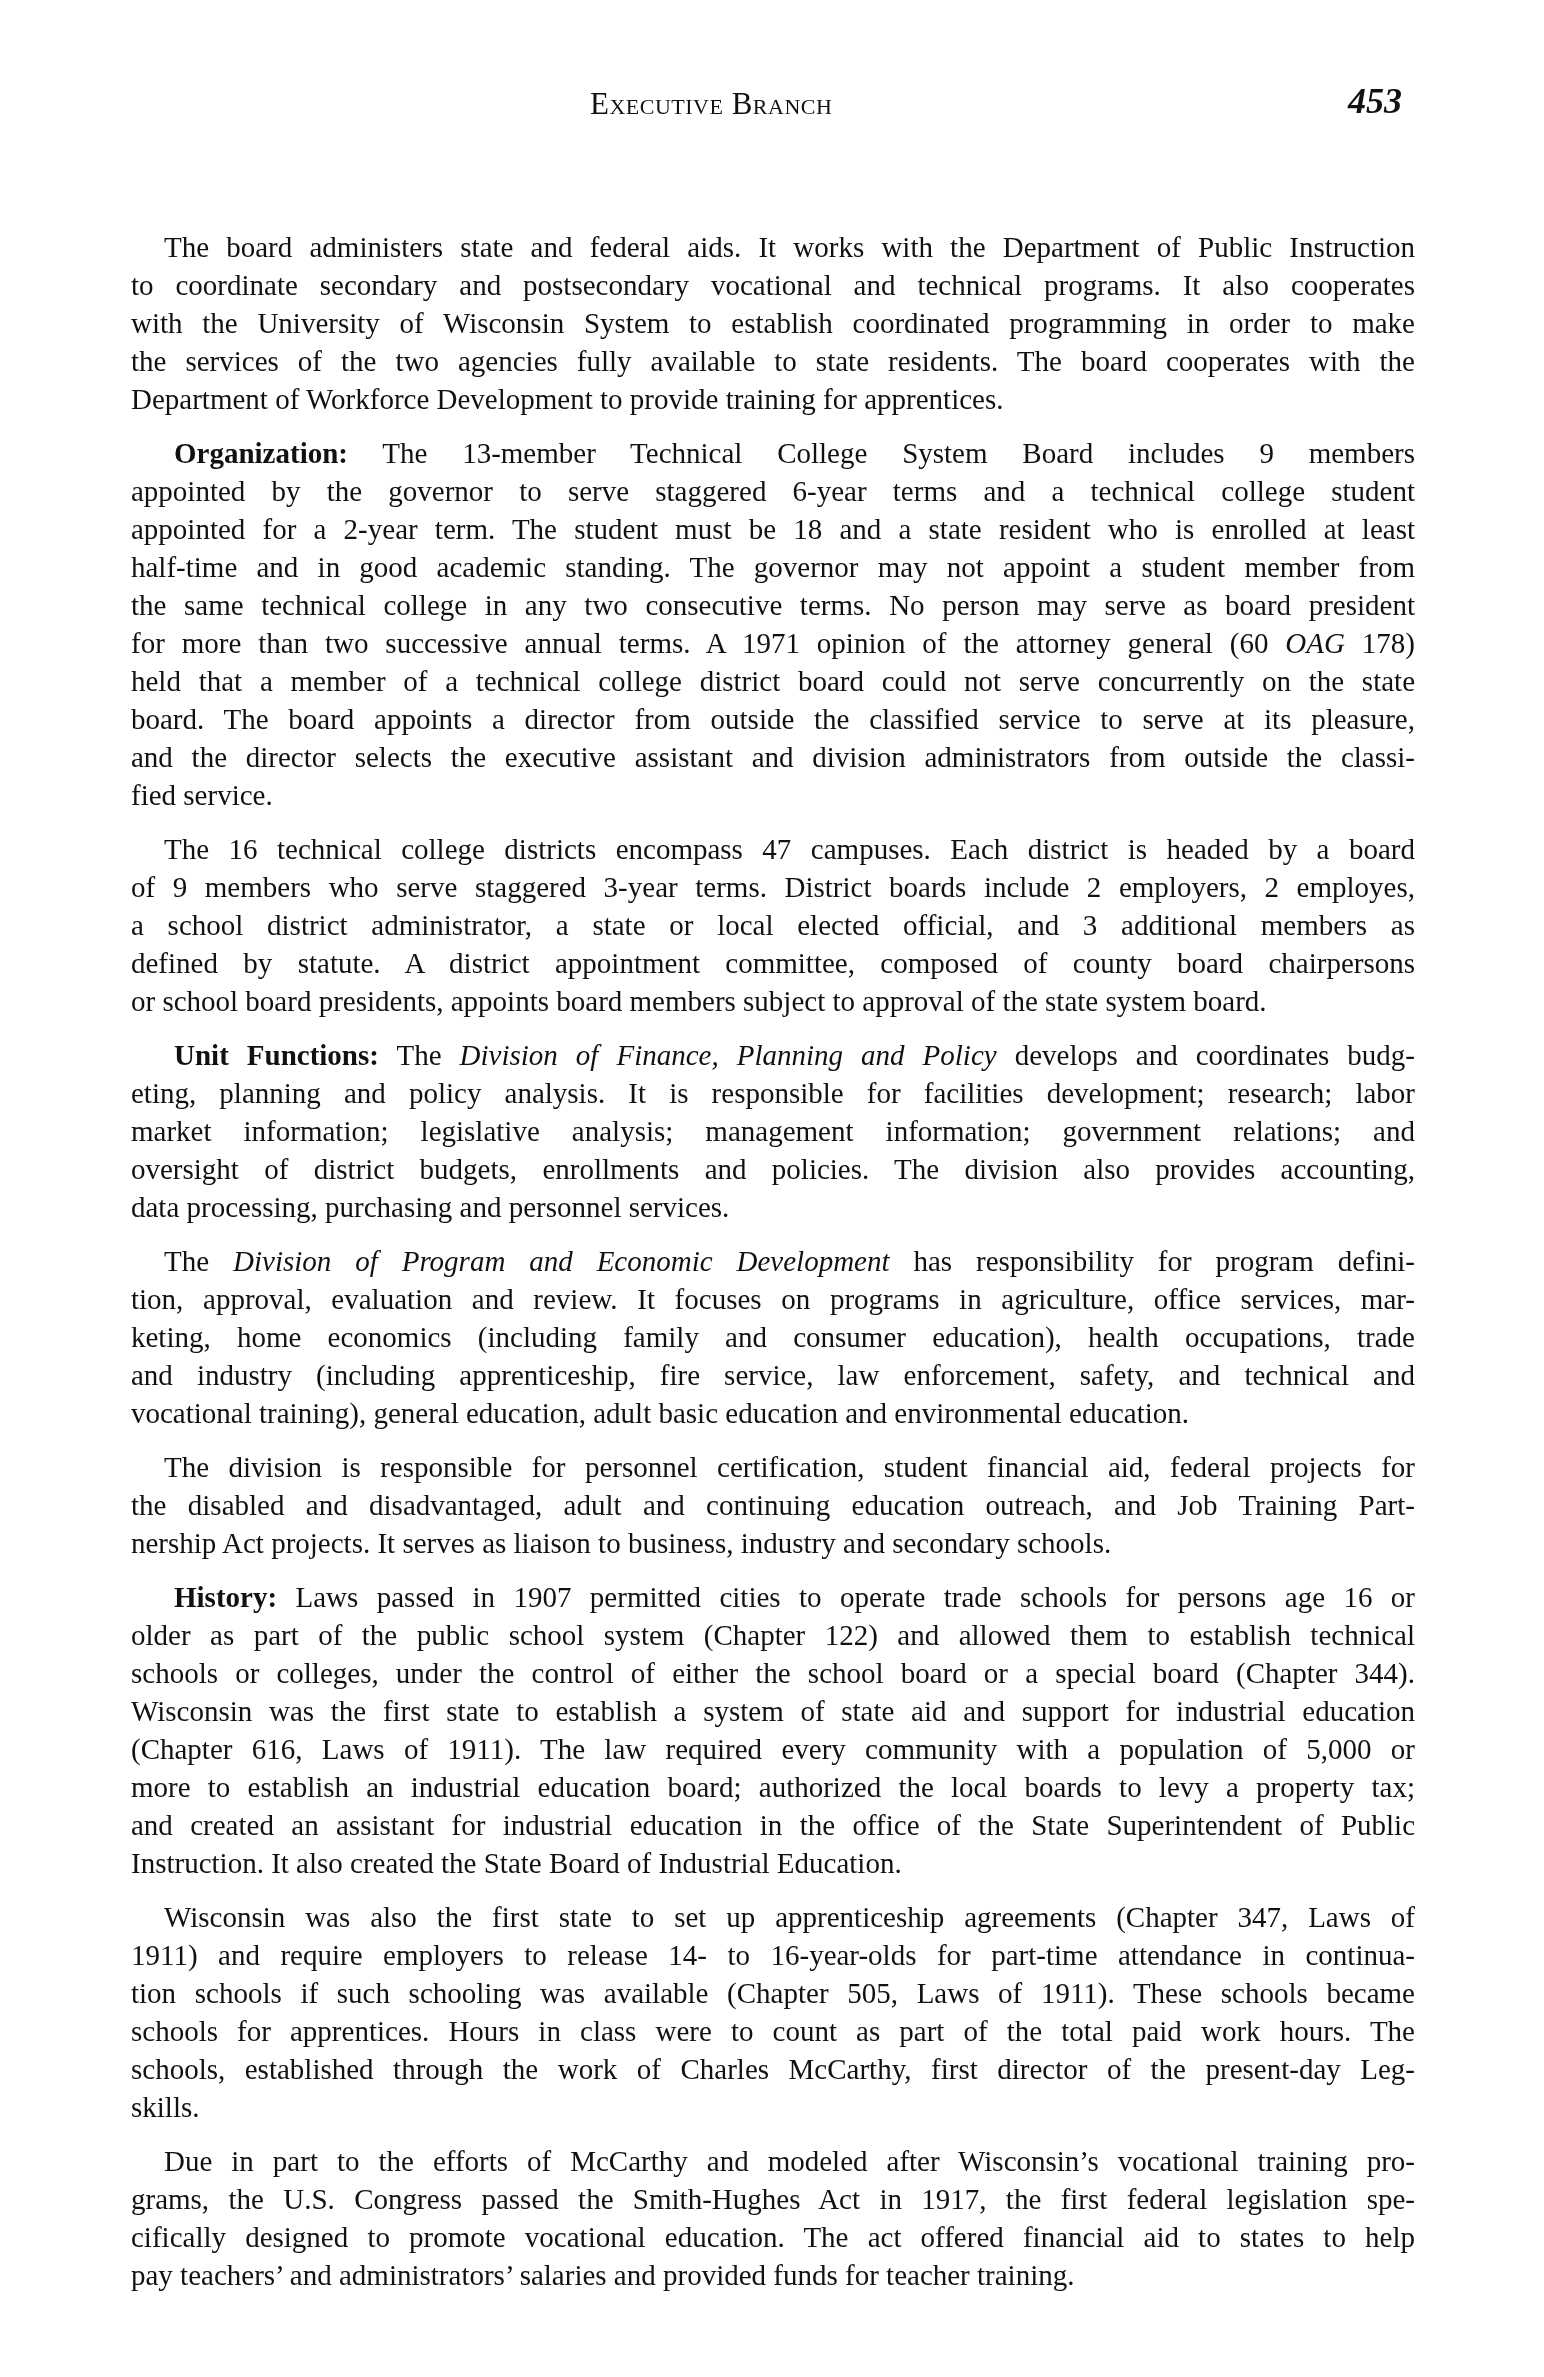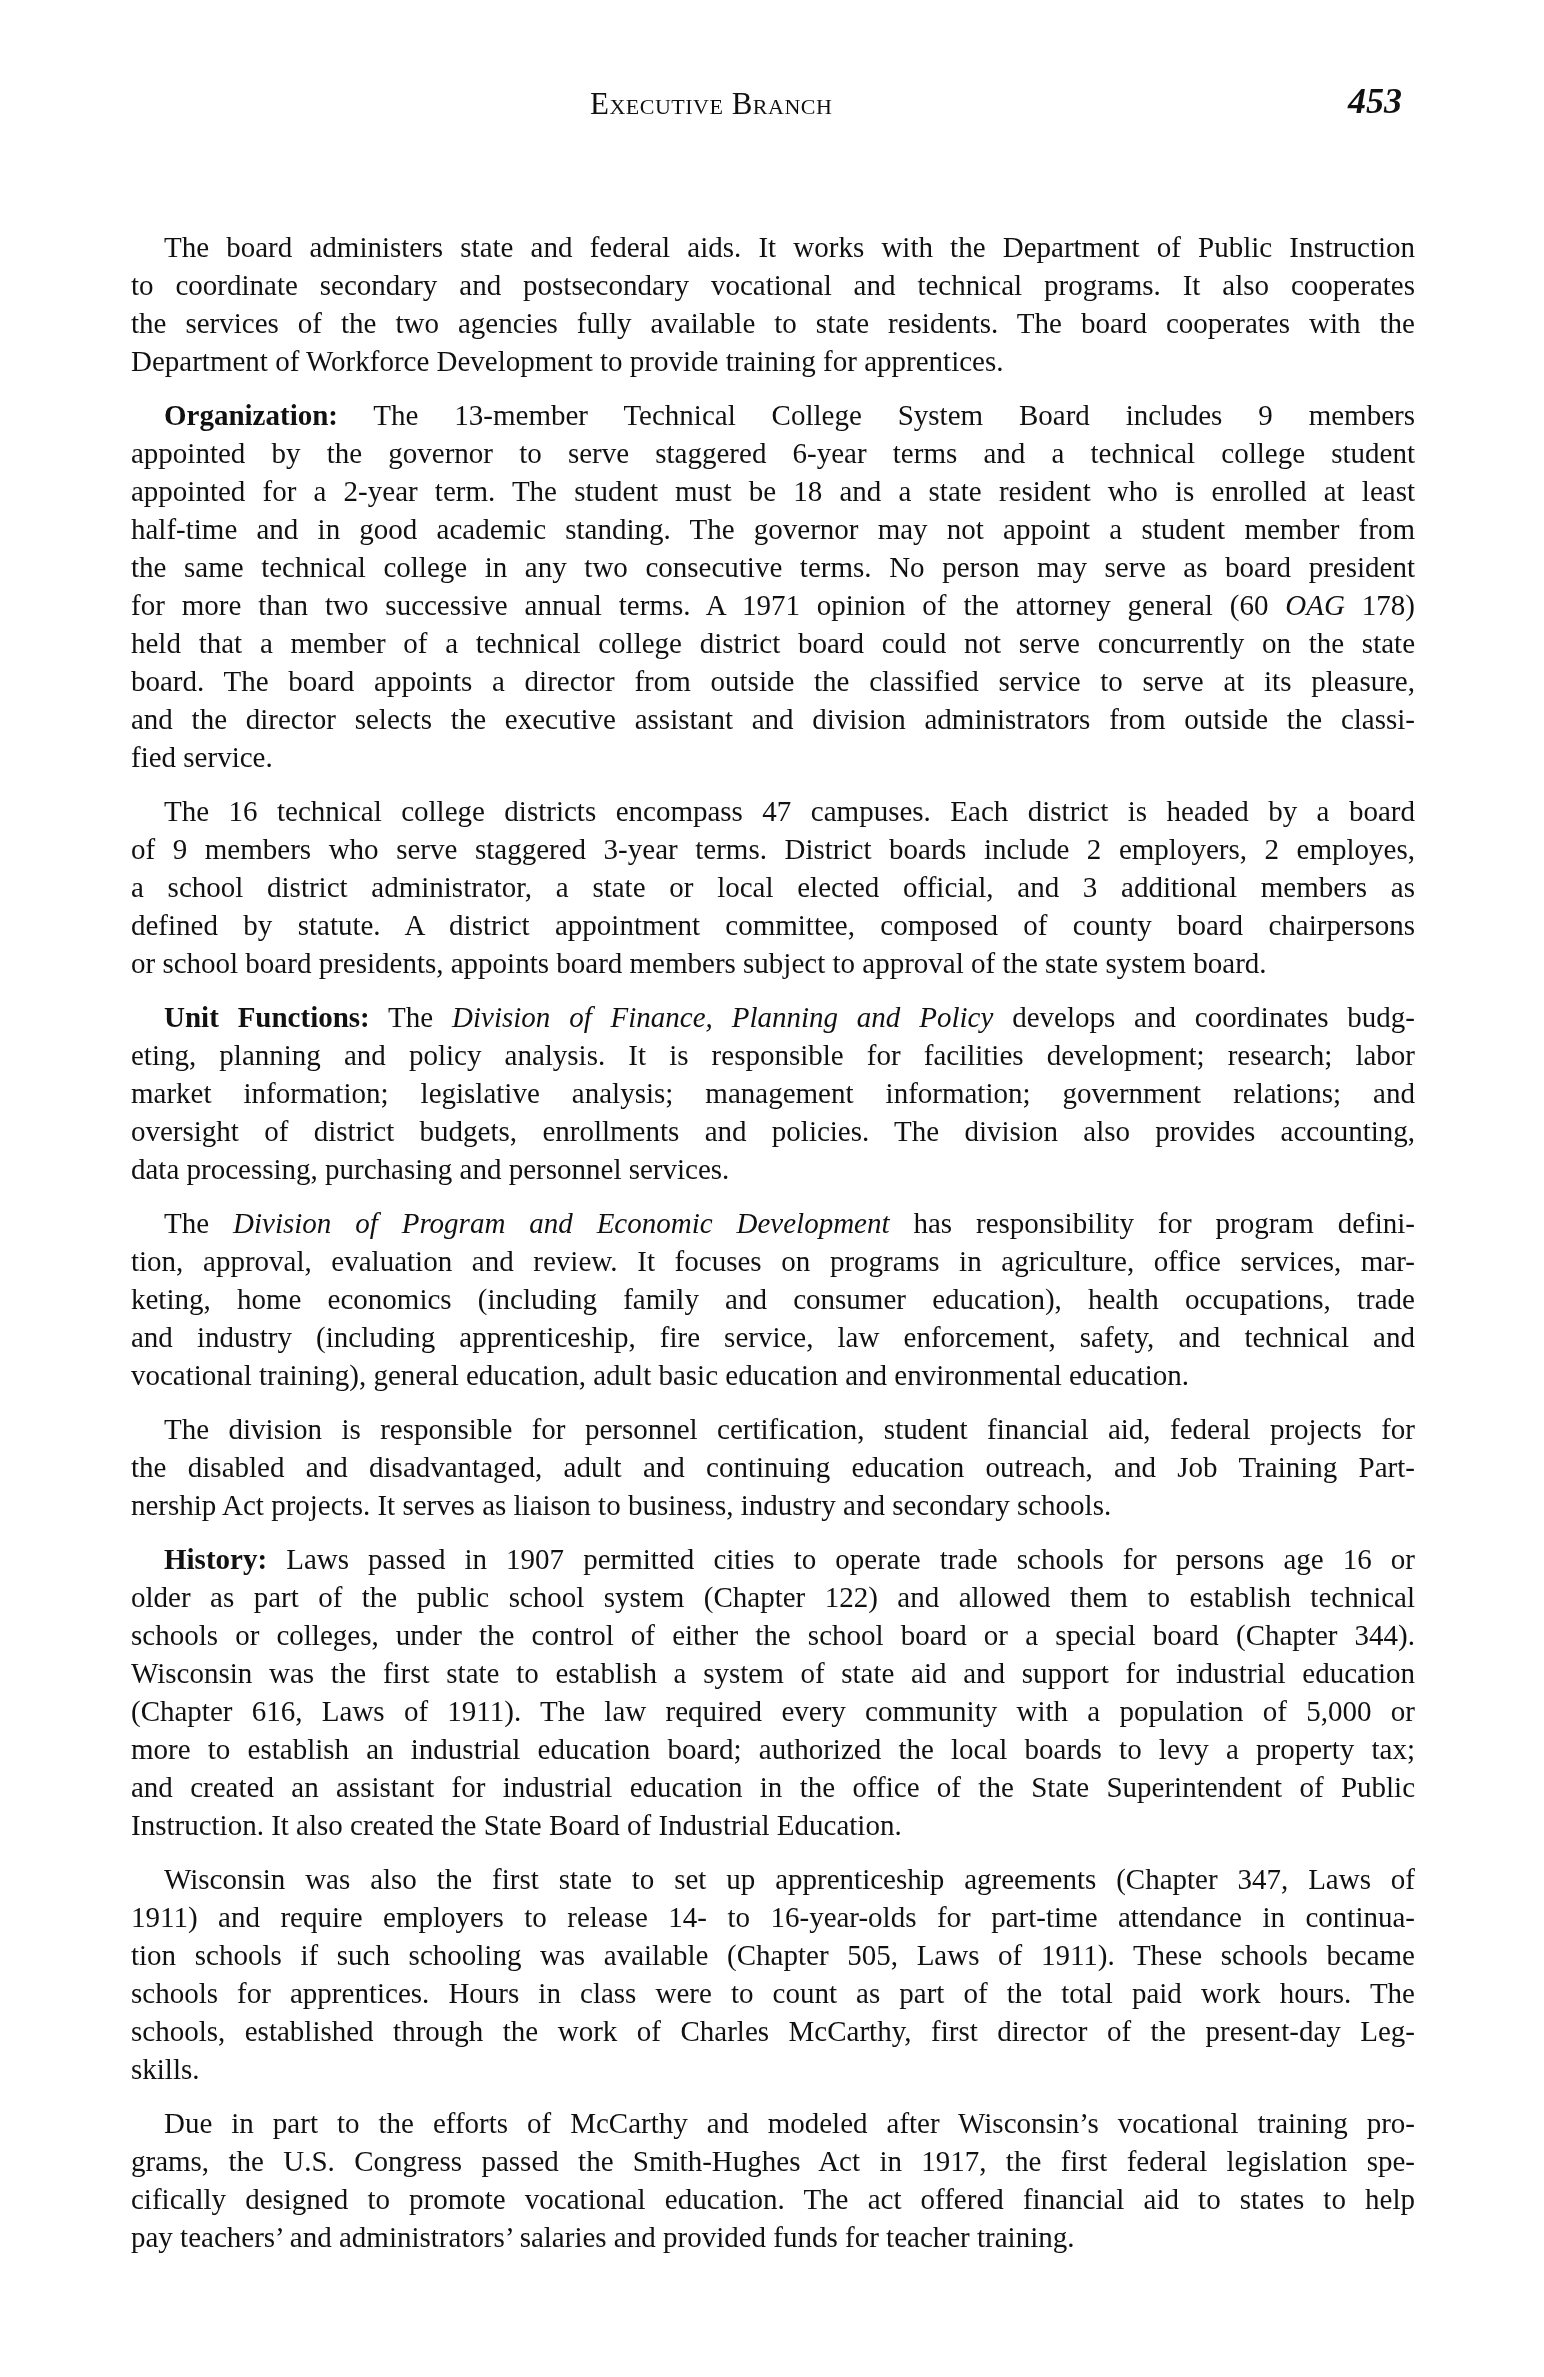--- a/index.html
+++ b/index.html
@@ -8,35 +8,36 @@
   .running-head { position: absolute; top: 76px; left: 0; width: 1544px; height: 48px; }
   .section-title { position: absolute; left: 590px; top: 9.5px; font-size: 31px; font-variant: small-caps;
                    letter-spacing: 0.5px; white-space: nowrap; }
   .page-number { position: absolute; left: 1348px; top: 3.8px; font-size: 36px; font-weight: bold; white-space: nowrap; font-style: italic; }
   .body-text { position: absolute; left: 131px; top: 228px; width: 1284px; }
   .para { margin: 0 0 16px 0; }
   .line { display: block; height: 38px; line-height: 38px; font-size: 29px; white-space: nowrap;
           text-align: justify; text-align-last: justify; overflow: visible; }
   .line.last { text-align-last: left; }
   .line.first { padding-left: 33px; }
-  .run-b { font-weight: bold; }
+  .run-b { font-weight: bold; margin-left: 10px; }
   .run-i { font-style: italic; }
 </style>
 </head>
 <body>
 
 <div class="running-head">
   <span class="section-title">Executive Branch</span>
   <span class="page-number">453</span>
 </div>
 
 <div class="body-text" id="body-text">
     <div class="para">
       <span class="line first"><span>The board administers state and federal aids.  It works with the Department of Public Instruction</span></span>
       <span class="line"><span>to coordinate secondary and postsecondary vocational and technical programs.  It also cooperates</span></span>
+      <span class="line"><span>with the University of Wisconsin System to establish coordinated programming in order to make</span></span>
       <span class="line"><span>the services of the two agencies fully available to state residents.  The board cooperates with the</span></span>
       <span class="line last"><span>Department of Workforce Development to provide training for apprentices.</span></span>
     </div>
     <div class="para">
       <span class="line first"><span class="run-b">Organization:</span><span> The 13-member Technical College System Board includes 9 members</span></span>
       <span class="line"><span>appointed by the governor to serve staggered 6-year terms and a technical college student</span></span>
       <span class="line"><span>appointed for a 2-year term.  The student must be 18 and a state resident who is enrolled at least</span></span>
       <span class="line"><span>half-time and in good academic standing.  The governor may not appoint a student member from</span></span>
       <span class="line"><span>the same technical college in any two consecutive terms.  No person may serve as board president</span></span>
       <span class="line"><span>for more than two successive annual terms.  A 1971 opinion of the attorney general (60 </span><span class="run-i">OAG</span><span> 178)</span></span>

